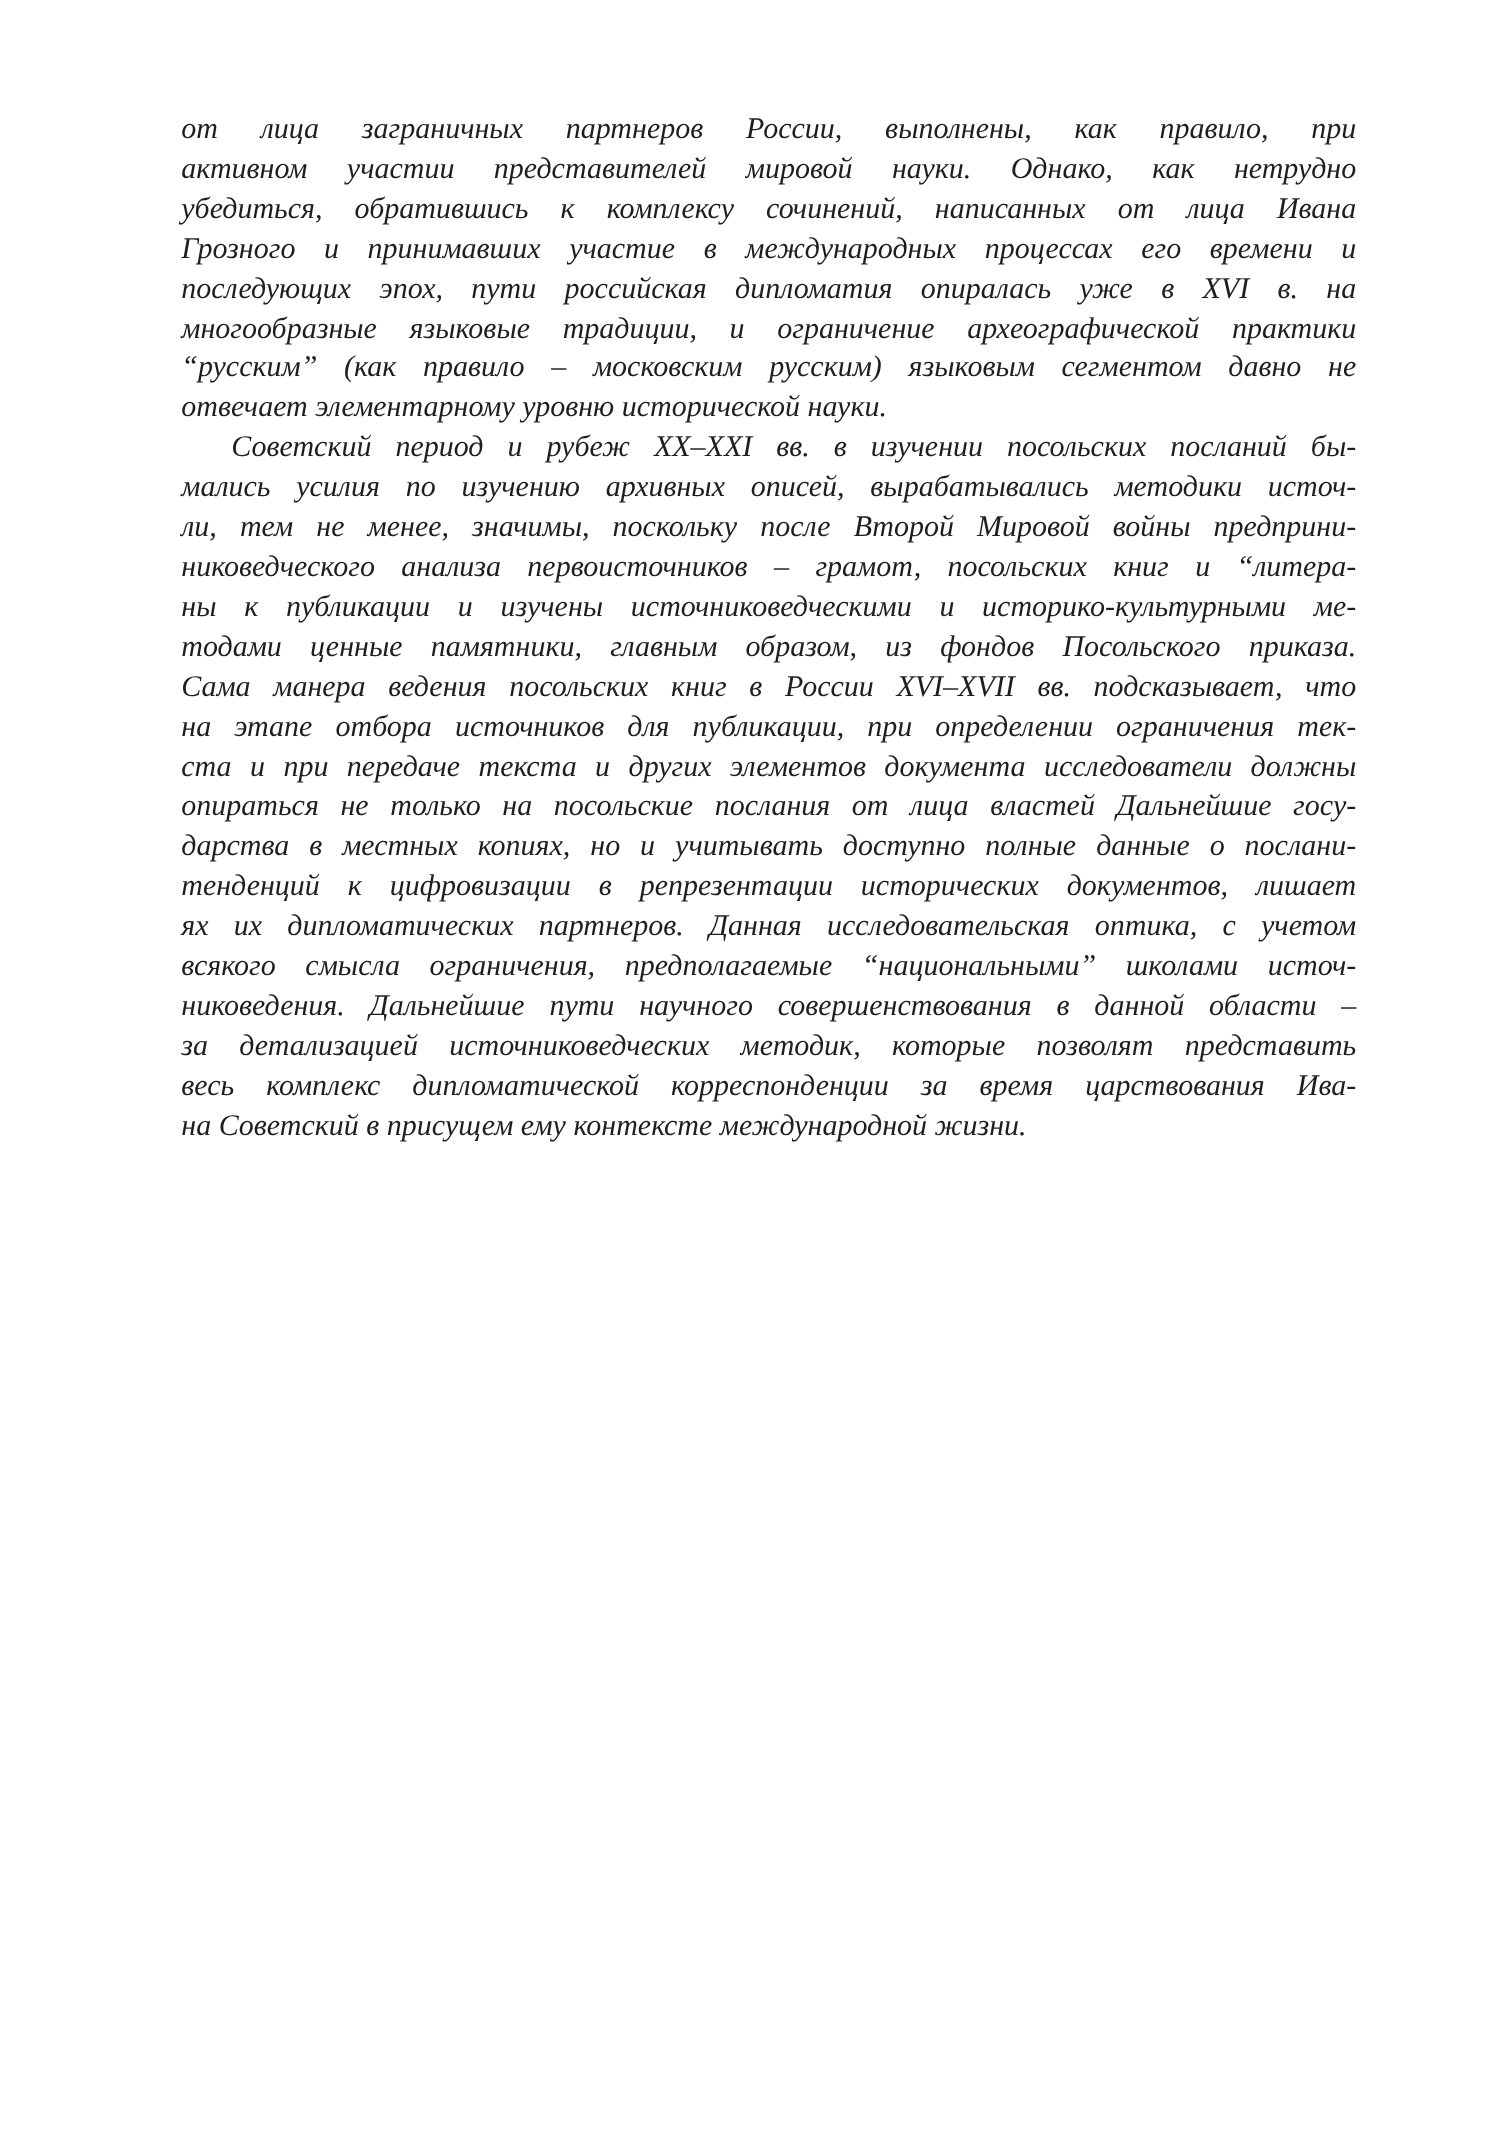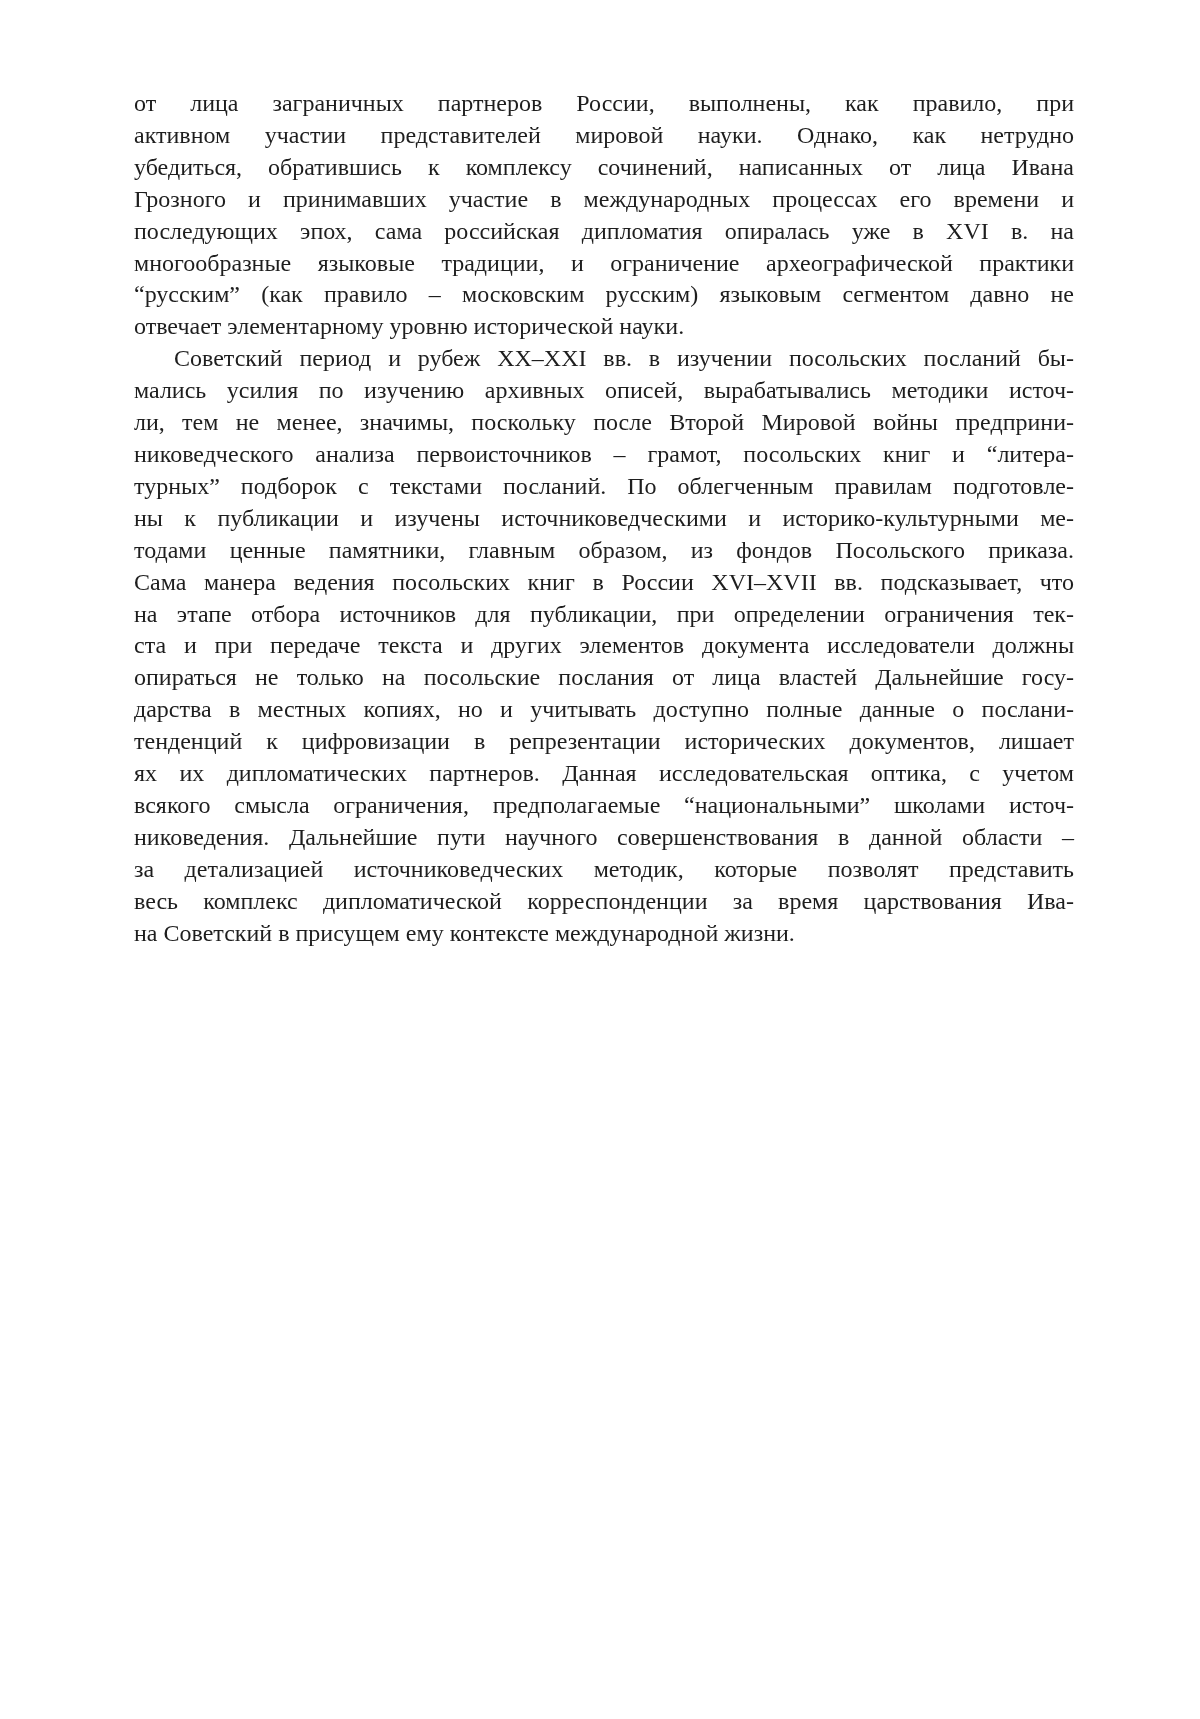--- a/index.html
+++ b/index.html
@@ -10,26 +10,27 @@
   .page {
     position: relative;
     width: 1200px;
     height: 1719px;
     background: #ffffff;
     overflow: hidden;
     font-family: "Liberation Serif", "DejaVu Serif", serif;
   }
   .text-block {
     position: absolute;
-    left: 134px;
+    left: 145px;
     top: 88px;
     width: 940px;
     font-size: 24px;
     line-height: 31.9px;
     color: #1e1e1e;
+    font-style: italic;
   }
   .paragraph {
     margin: 0;
     padding: 0;
   }
   .line {
     text-align: justify;
     text-align-last: justify;
     white-space: normal;
   }
@@ -43,31 +44,30 @@
 </head>
 <body>
 
 <div class="page">
   <div class="text-block" id="text-block" style="color: rgb(30, 30, 30);">
       <div class="paragraph">
         <div class="line">от лица заграничных партнеров России, выполнены, как правило, при</div>
         <div class="line">активном участии представителей мировой науки. Однако, как нетрудно</div>
         <div class="line">убедиться, обратившись к комплексу сочинений, написанных от лица Ивана</div>
         <div class="line">Грозного и принимавших участие в международных процессах его времени и</div>
-        <div class="line">последующих эпох, сама российская дипломатия опиралась уже в XVI в. на</div>
+        <div class="line">последующих эпох, пути российская дипломатия опиралась уже в XVI в. на</div>
         <div class="line">многообразные языковые традиции, и ограничение археографической практики</div>
         <div class="line">“русским” (как правило – московским русским) языковым сегментом давно не</div>
         <div class="line para-end">отвечает элементарному уровню исторической науки.</div>
       </div>
       <div class="paragraph">
         <div class="line indented">Советский период и рубеж XX–XXI вв. в изучении посольских посланий бы-</div>
         <div class="line">мались усилия по изучению архивных описей, вырабатывались методики источ-</div>
         <div class="line">ли, тем не менее, значимы, поскольку после Второй Мировой войны предприни-</div>
         <div class="line">никоведческого анализа первоисточников – грамот, посольских книг и “литера-</div>
-        <div class="line">турных” подборок с текстами посланий. По облегченным правилам подготовле-</div>
         <div class="line">ны к публикации и изучены источниковедческими и историко-культурными ме-</div>
         <div class="line">тодами ценные памятники, главным образом, из фондов Посольского приказа.</div>
         <div class="line">Сама манера ведения посольских книг в России XVI–XVII вв. подсказывает, что</div>
         <div class="line">на этапе отбора источников для публикации, при определении ограничения тек-</div>
         <div class="line">ста и при передаче текста и других элементов документа исследователи должны</div>
         <div class="line">опираться не только на посольские послания от лица властей Дальнейшие госу-</div>
         <div class="line">дарства в местных копиях, но и учитывать доступно полные данные о послани-</div>
         <div class="line">тенденций к цифровизации в репрезентации исторических документов, лишает</div>
         <div class="line">ях их дипломатических партнеров. Данная исследовательская оптика, с учетом</div>
         <div class="line">всякого смысла ограничения, предполагаемые “национальными” школами источ-</div>

